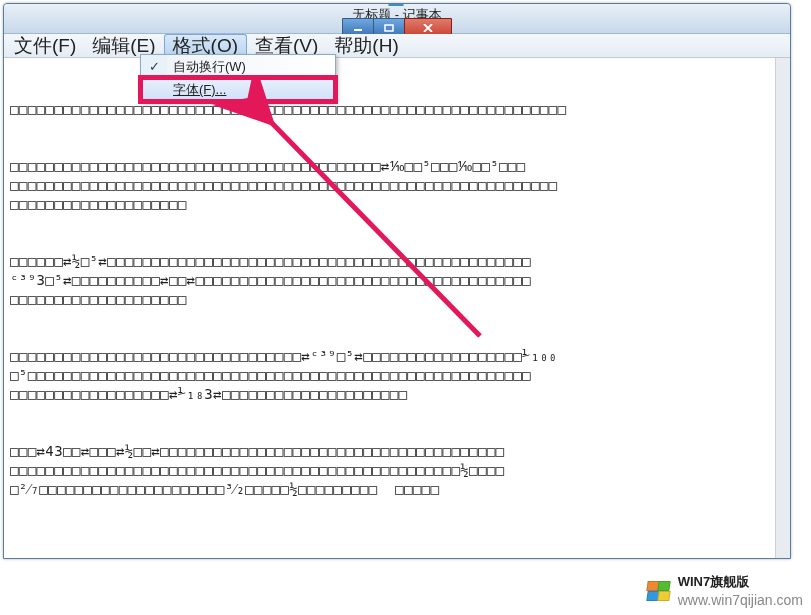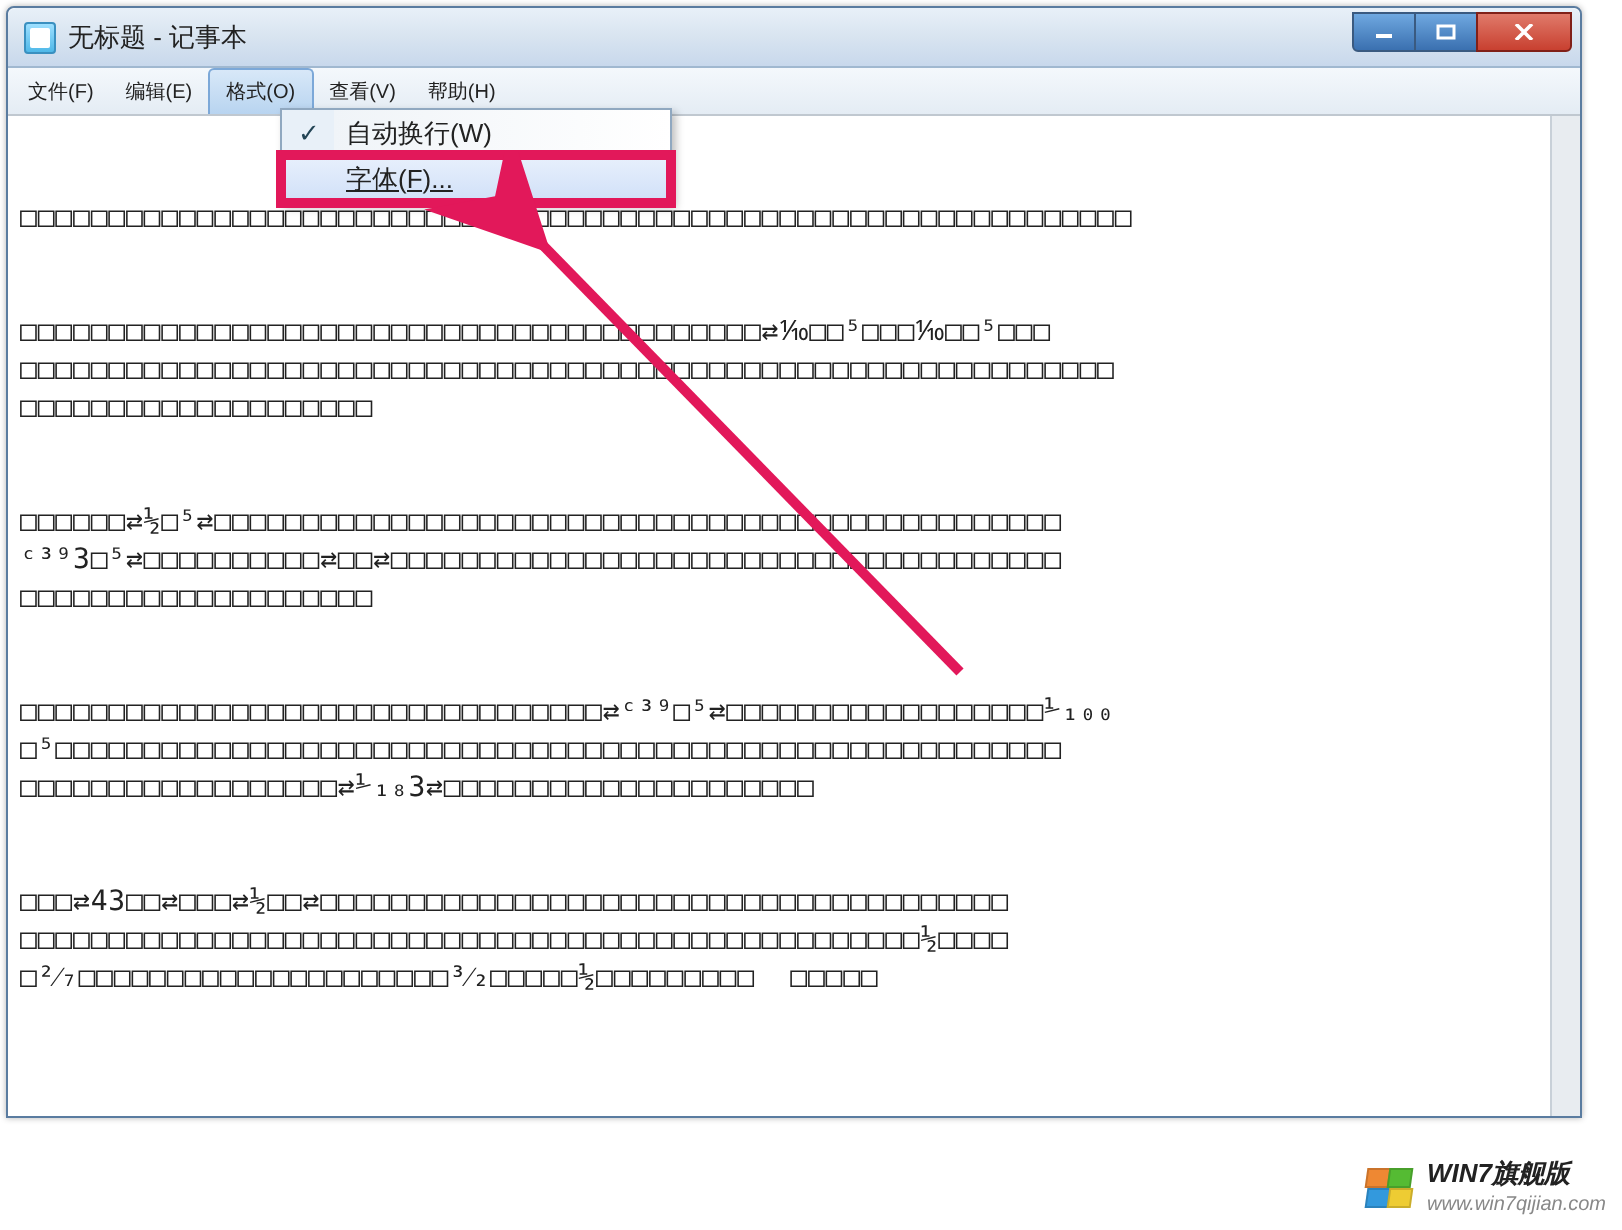--- a/index.html
+++ b/index.html
@@ -11,20 +11,21 @@
     background: #fff; box-shadow: 0 0 3px rgba(0,0,0,0.3);
     display: flex; flex-direction: column;
   }
   
   .titlebar {
     height: 30px;
     background: linear-gradient(to bottom, #e8f0f8 0%, #d8e4f0 50%, #c8d8ec 100%);
     border-bottom: 1px solid #a0b8d0;
     display: flex; align-items: center; padding: 0 4px;
     border-radius: 4px 4px 0 0;
+    flex-direction: column;
   }
   .titlebar .app-icon {
     width: 16px; height: 16px; margin: 0 6px 0 4px;
     background: linear-gradient(to bottom, #9ee0ff, #4fb8e8);
     border: 1px solid #3a90c0; border-radius: 2px;
     position: relative;
   }
   .titlebar .app-icon::after {
     content: ""; position: absolute; left: 2px; top: 2px; right: 2px; bottom: 2px;
     background: #fff; border-radius: 1px;
@@ -40,21 +41,21 @@
   }
   .win-btn.min { background: linear-gradient(to bottom,#6fa8e0,#3a70b0); border-radius: 0 0 0 3px; }
   .win-btn.max { background: linear-gradient(to bottom,#6fa8e0,#3a70b0); }
   .win-btn.close { width: 48px; background: linear-gradient(to bottom,#e07a6a,#c84030); border-color:#802018; border-radius: 0 0 3px 0; }
   .win-btn svg { display: block; }
   
   .menubar {
     height: 24px; background: linear-gradient(to bottom,#f4f8fc,#e4ecf4);
     border-bottom: 1px solid #c0c8d0;
     display: flex; align-items: stretch; padding: 0 2px;
-    font-size: 10px;
+    font-size: 19px;
   }
   .menubar .menu-item {
     padding: 0 8px; display: flex; align-items: center; cursor: pointer;
     color: #222;
   }
   .menubar .menu-item.active {
     background: linear-gradient(to bottom,#d8e8f8,#b8d4f0);
     border: 1px solid #7ca8d8; border-bottom: none;
     border-radius: 3px 3px 0 0;
   }
@@ -88,33 +89,33 @@
   .content .text { position: relative; z-index: 1; }
   
   .arrow {
     position: absolute; left: 150px; top: 76px; width: 360px; height: 270px;
     z-index: 20; pointer-events: none;
   }
   
   .watermark {
     position: absolute; right: 8px; bottom: 6px;
     display: flex; align-items: center; gap: 6px;
-    font-size: 11px; color: #555; font-style: italic;
+    font-size: 11px; color: #555;
   }
   .watermark .logo {
     width: 28px; height: 24px; position: relative;
   }
   .watermark .logo span { position:absolute; width:12px; height:10px; border:1px solid rgba(0,0,0,0.15);}
   .watermark .logo .r { left:3px; top:2px; background:#e83; transform:skewX(-8deg);}
   .watermark .logo .g { left:14px; top:2px; background:#5b3; transform:skewX(-8deg);}
   .watermark .logo .b { left:3px; top:12px; background:#39d; transform:skewX(-8deg);}
   .watermark .logo .y { left:14px; top:12px; background:#ec3; transform:skewX(-8deg);}
   .watermark .txt { line-height: 1.3; }
   .watermark .txt .l1 { font-weight:bold; color:#222; font-size:13px;}
-  .watermark .txt .l2 { font-size:10px; color:#888;}
+  .watermark .txt .l2 { font-size:14px; color:#888;}
   
   .scrollbar-v {
     position:absolute; right:0; top:54px; bottom:0; width:15px;
     background:#e8ecf0; border-left:1px solid #c8d0d8;
   }
 </style>
 </head>
 <body>
 
 <div class="window">

